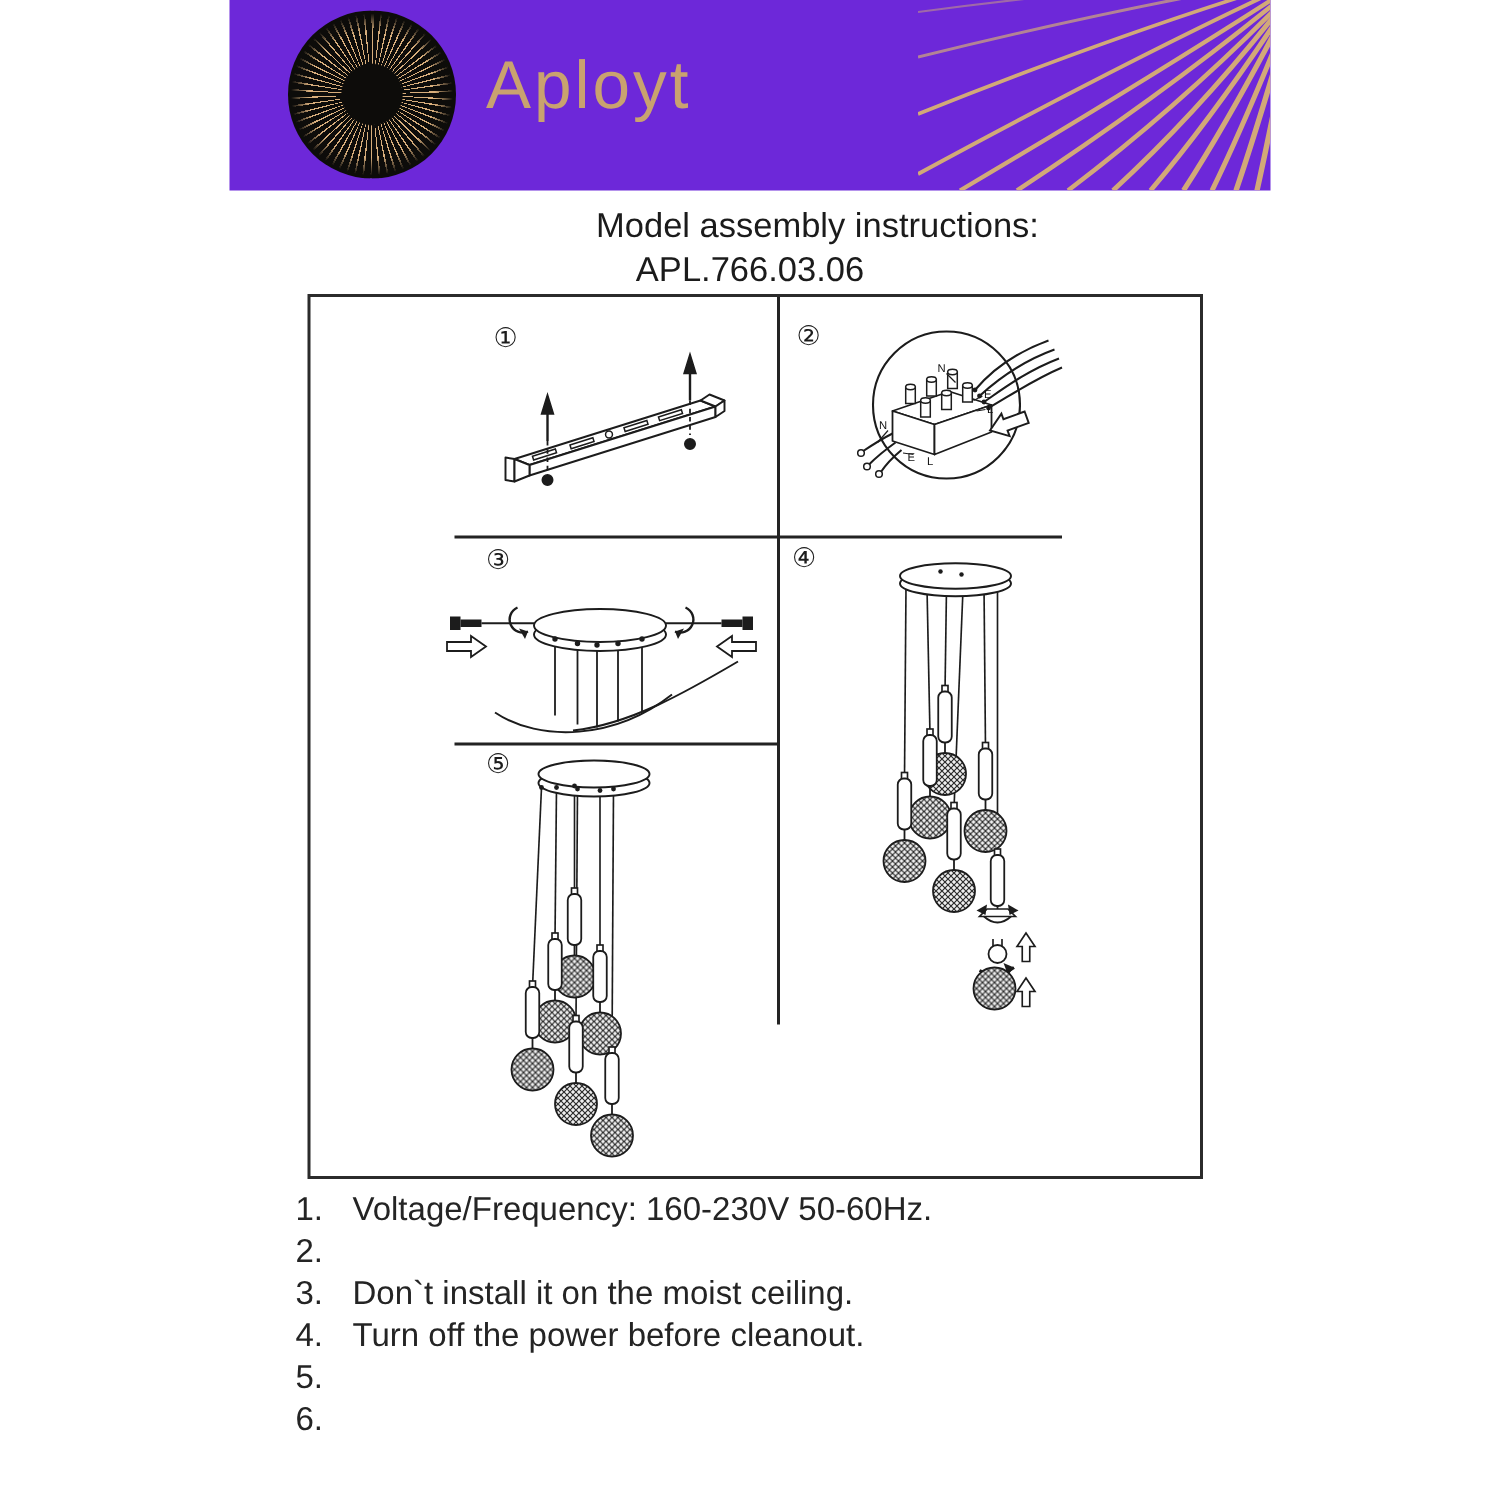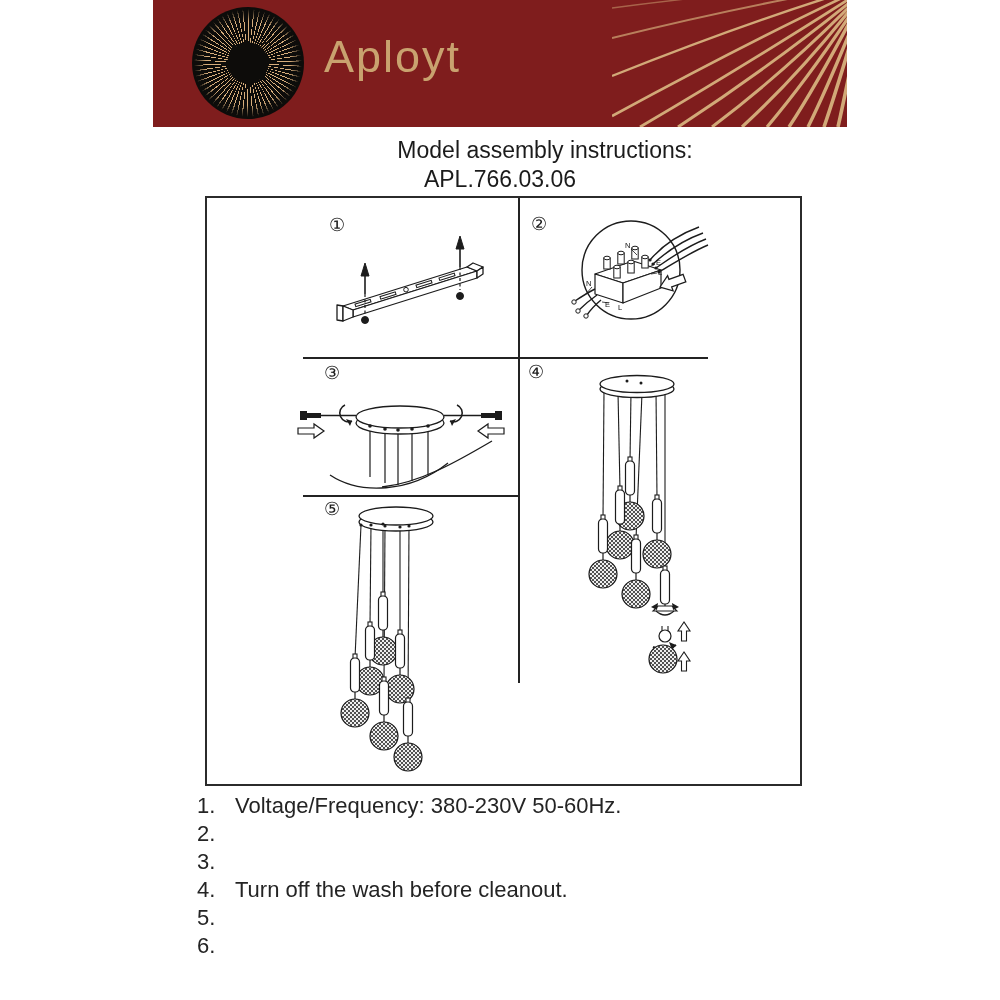--- a/index.html
+++ b/index.html
@@ -1,21 +1,21 @@
 <!DOCTYPE html>
 <html><head>
 <meta charset="utf-8">
 <style>
   html,body{margin:0;padding:0;background:#ffffff;}
   body{width:1000px;height:1000px;position:relative;overflow:hidden;
        font-family:"Liberation Sans", sans-serif;color:#1d1d1f;}
 
   
   .banner{position:absolute;left:153px;top:0;width:694px;height:127px;
-          background:#7f1d1d;overflow:hidden;}
+          background:#6d28d9;overflow:hidden;}
   .sunburst{position:absolute;left:39px;top:7px;width:112px;height:112px;border-radius:50%;
     background:
       radial-gradient(circle at 50% 50%, #0d0c0a 0 20px, rgba(13,12,10,0) 21px 42px, #0d0c0a 54px),
       repeating-conic-gradient(#d8ae7c 0deg 1.3deg, #0d0c0a 1.3deg 5.8deg);}
   .brand{position:absolute;left:171px;top:33px;font-size:45px;line-height:48px;
          color:#c9a26f;letter-spacing:2px;font-weight:400;}
   .rays{position:absolute;right:0;top:0;}
 
   
   .title-line{position:absolute;left:0;width:1000px;text-align:center;color:#1b1b1b;}
@@ -292,31 +292,32 @@
     <use href="#lampG" x="113" y="143"></use>
     <use href="#lampG" x="68" y="167"></use>
     <use href="#lampG" x="97" y="190"></use>
     <use href="#lampG" x="121" y="211"></use>
   </svg>
 </div>
 
 <div class="ins">
   <div class="li">
     <span class="num">1.</span>
-    <span class="txt">Voltage/Frequency: 380-230V 50-60Hz.</span>
+    <span class="txt">Voltage/Frequency: 160-230V 50-60Hz.</span>
   </div>
   <div class="li">
     <span class="num">2.</span>
   </div>
   <div class="li">
     <span class="num">3.</span>
+    <span class="txt">Don`t install it on the moist ceiling.</span>
   </div>
   <div class="li">
     <span class="num">4.</span>
-    <span class="txt">Turn off the wash before cleanout.</span>
+    <span class="txt">Turn off the power before cleanout.</span>
   </div>
   <div class="li">
     <span class="num">5.</span>
   </div>
   <div class="li">
     <span class="num">6.</span>
   </div>
 </div>
 
 </body></html>

